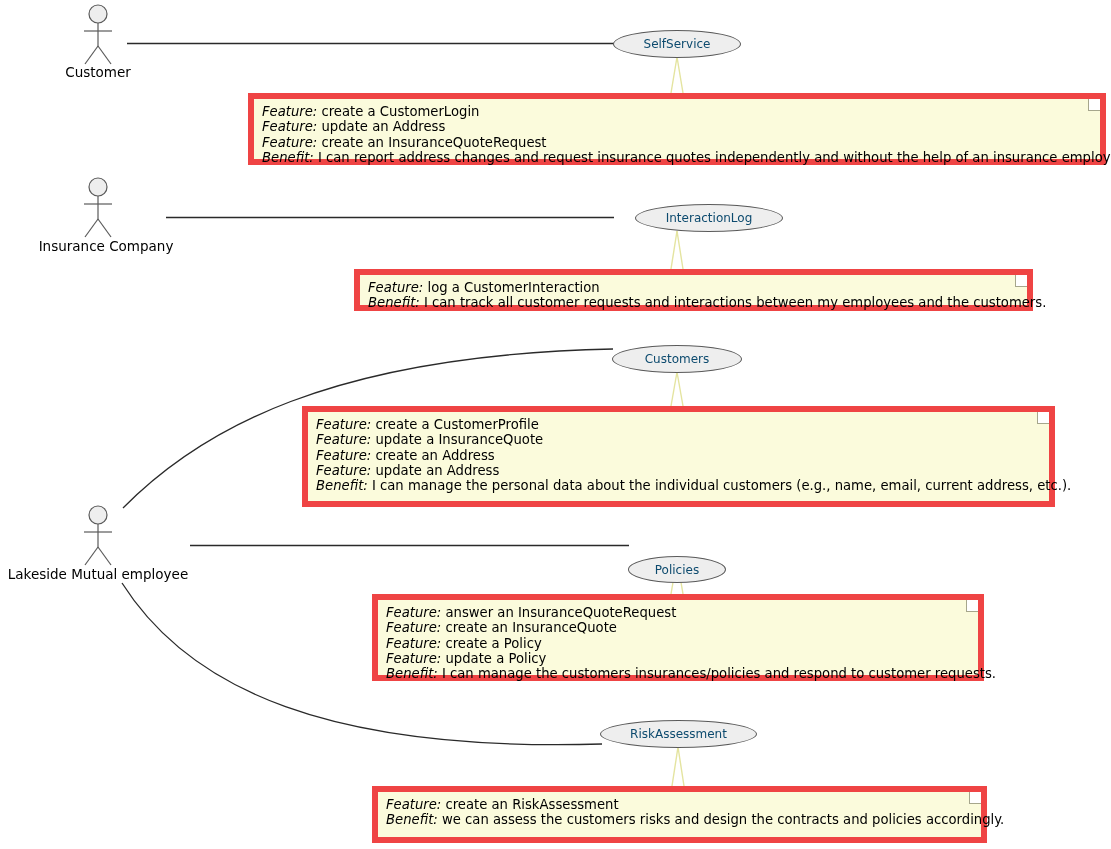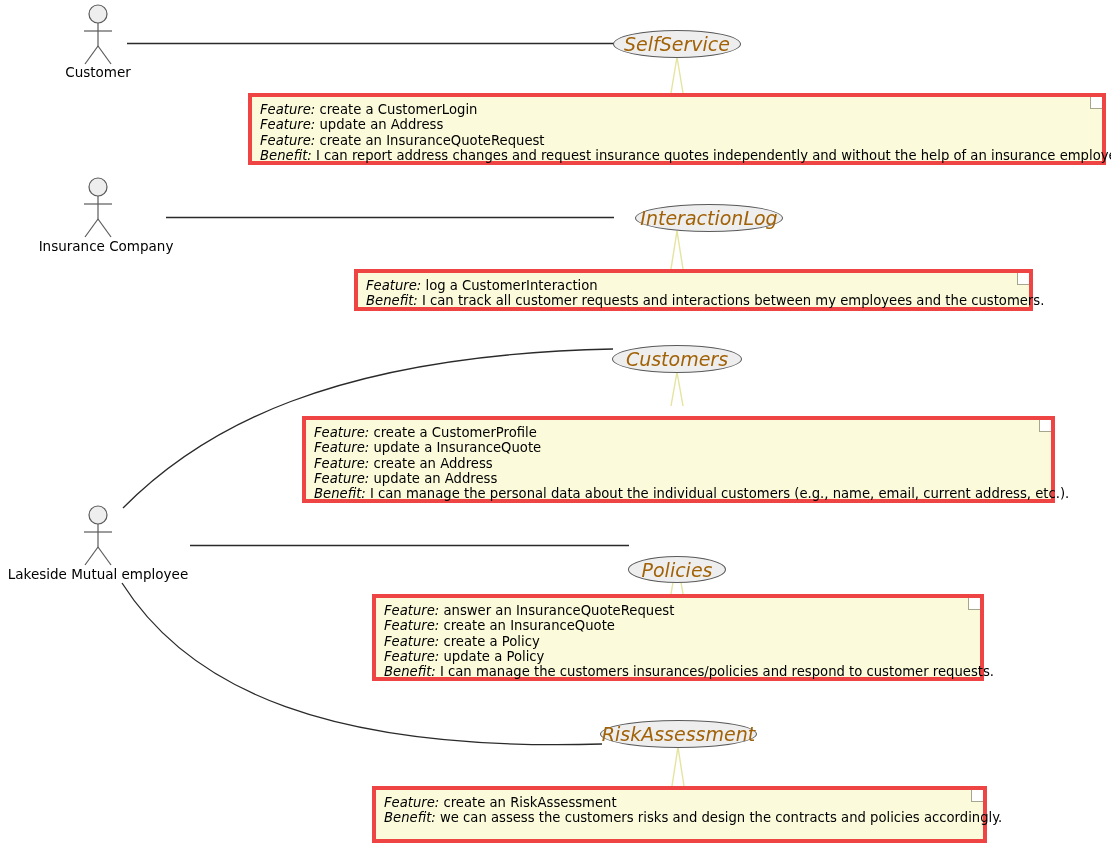--- a/index.html
+++ b/index.html
@@ -43,33 +43,32 @@
   
   .usecase {
     position: absolute;
     box-sizing: border-box;
     background: #EEEEEE;
     border: 1px solid #5A5A5A;
     border-radius: 50%;
     display: flex;
     align-items: center;
     justify-content: center;
-    color: #a16207;
-    font-size: 19px;
+    color: #0c4a6e;
+    font-size: 12px;
     white-space: nowrap;
     font-family: "DejaVu Sans", sans-serif;
-    font-style: italic;
   }
 
   
   .note {
     position: absolute;
     box-sizing: border-box;
     background: #FBFBDC;
-    border: 4px solid #ef4444;
+    border: 6px solid #ef4444;
     padding: 5px 7px 5px 8px;
     font-size: 13.2px;
     line-height: 15.3px;
     color: #000000;
     font-family: "DejaVu Sans", sans-serif;
   }
   .note .fold {
     position: absolute;
     top: 0;
     right: 0;
@@ -197,21 +196,21 @@
   <div class="note" style="left:354px; top:269px; width:679px; height:42px;">
     <span class="fold"></span>
     <div class="note-line">
       <span class="kw">Feature:</span><span> log a CustomerInteraction</span>
     </div>
     <div class="note-line">
       <span class="kw">Benefit:</span><span> I can track all customer requests and interactions between my employees and the customers.</span>
     </div>
   </div>
 
-  <div class="note" style="left:302px; top:416px; width:753px; height:87px;">
+  <div class="note" style="left:302px; top:406px; width:753px; height:101px;">
     <span class="fold"></span>
     <div class="note-line">
       <span class="kw">Feature:</span><span> create a CustomerProfile</span>
     </div>
     <div class="note-line">
       <span class="kw">Feature:</span><span> update a InsuranceQuote</span>
     </div>
     <div class="note-line">
       <span class="kw">Feature:</span><span> create an Address</span>
     </div>

